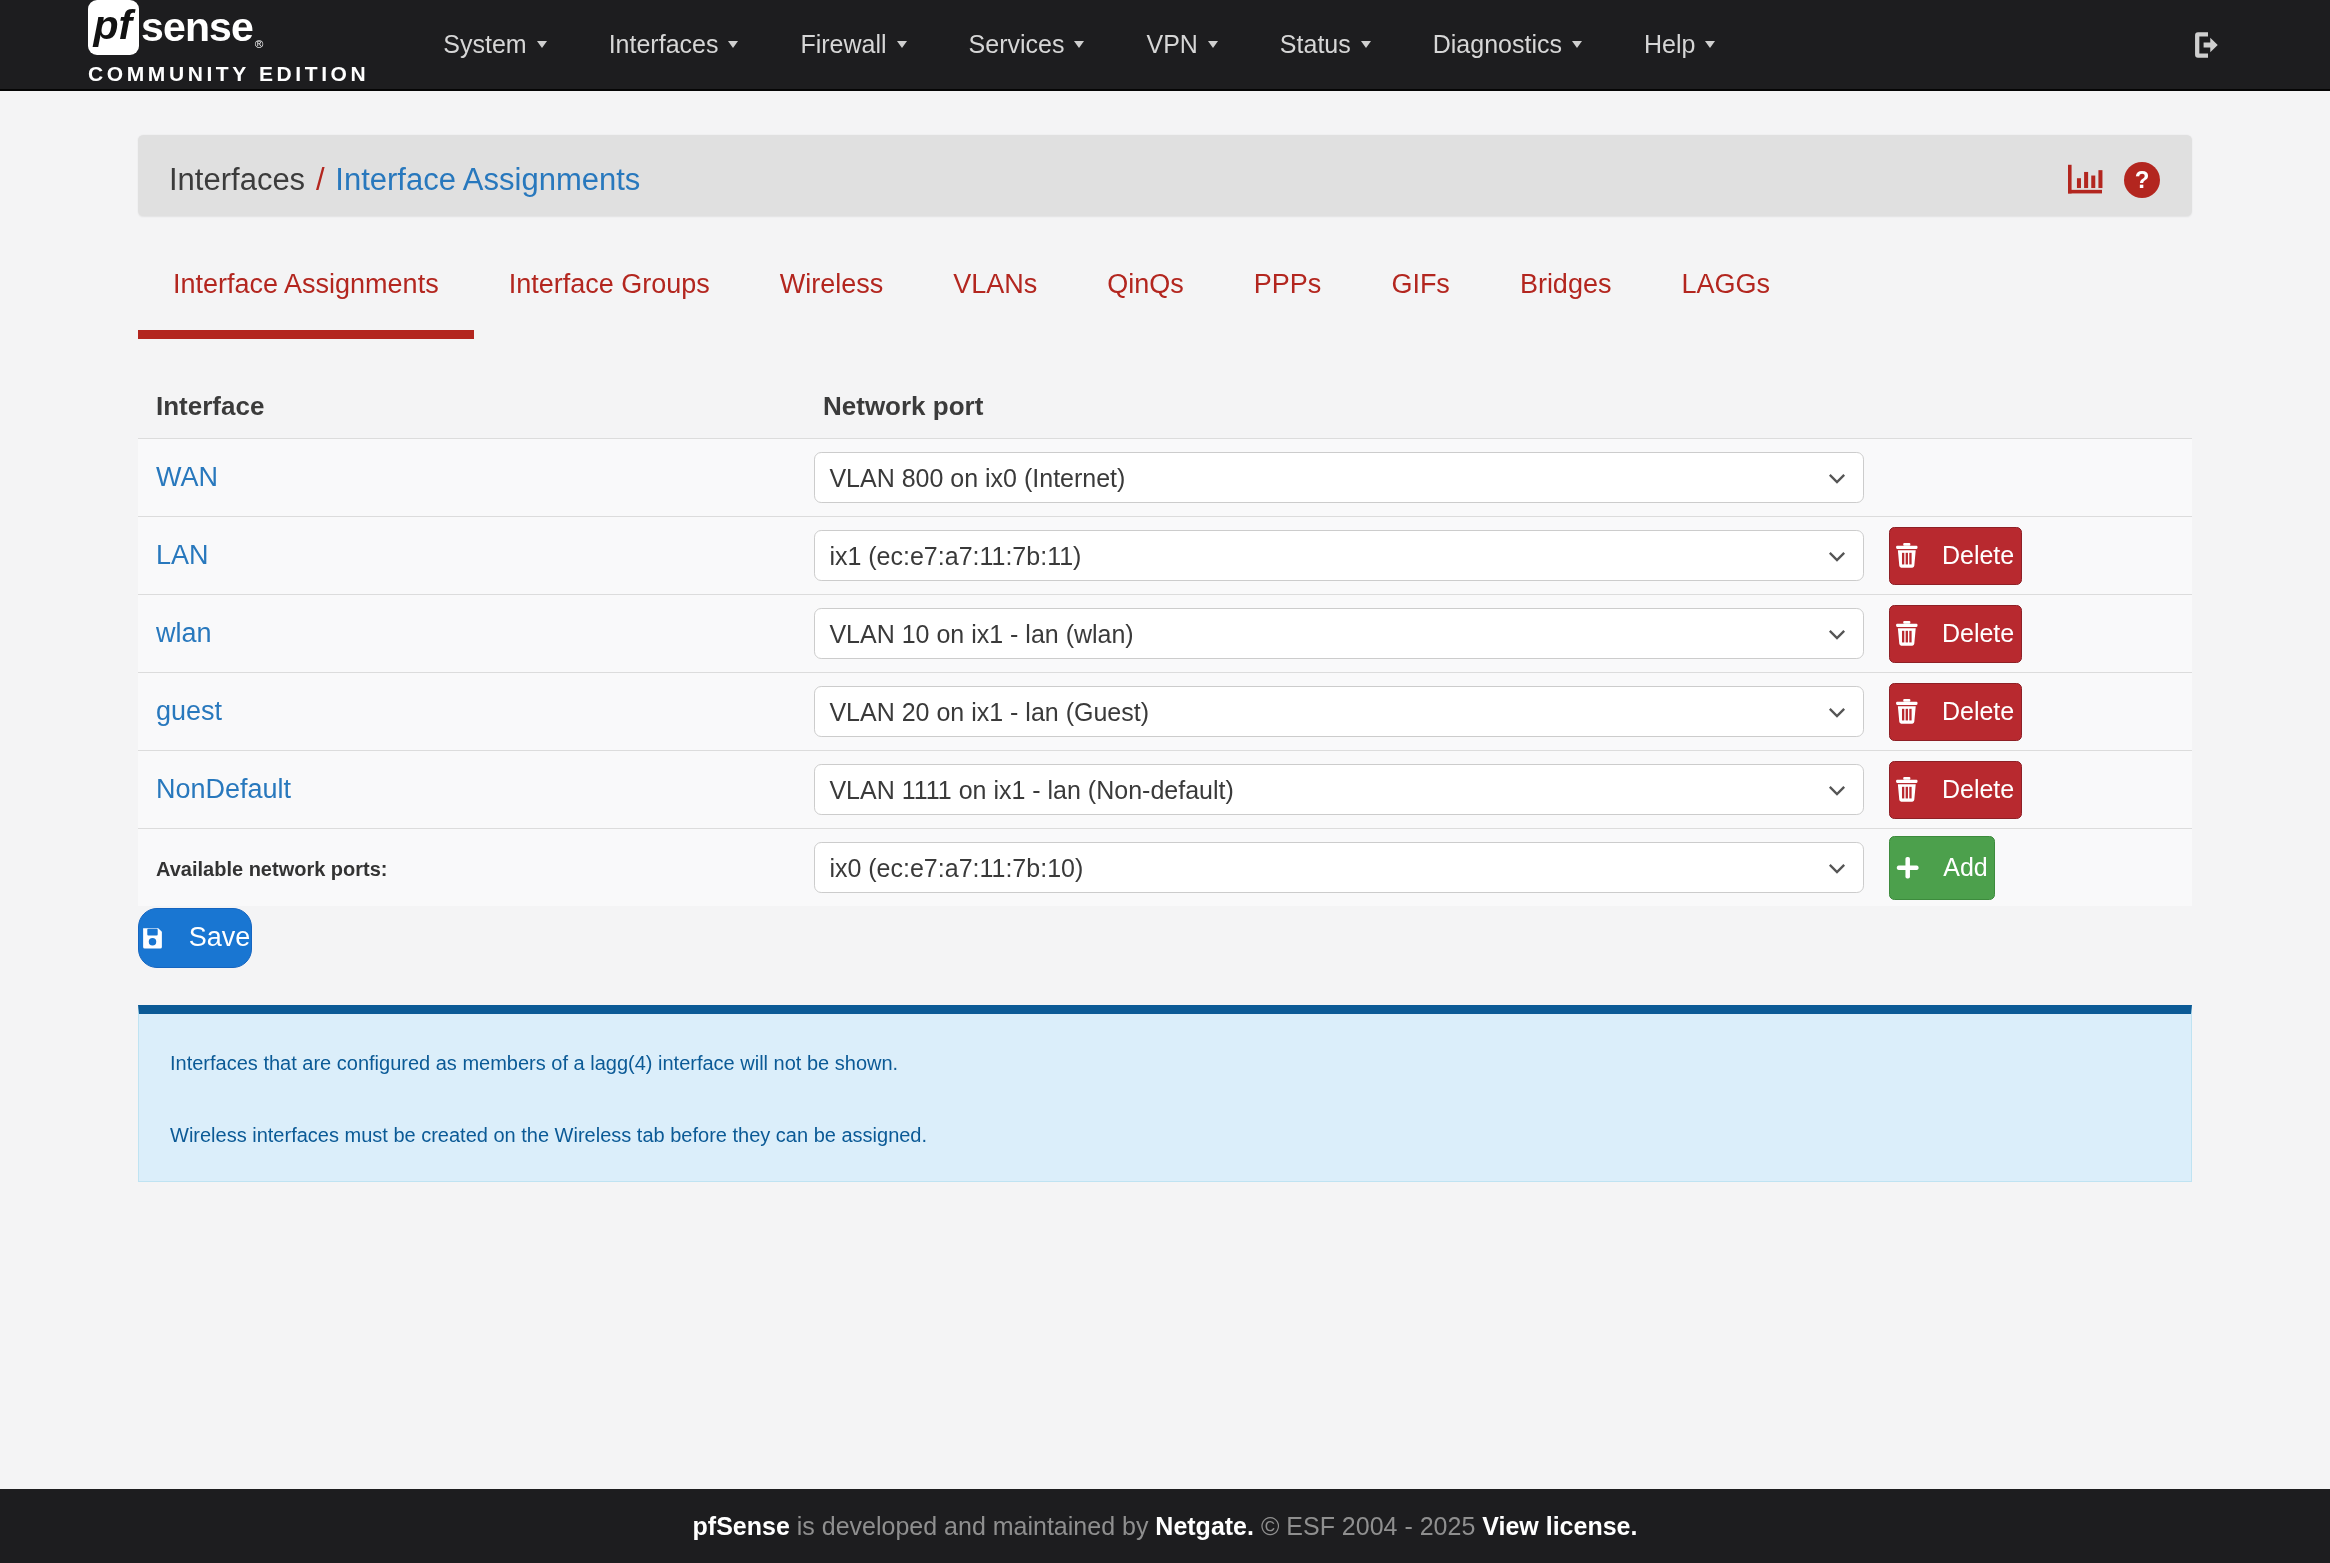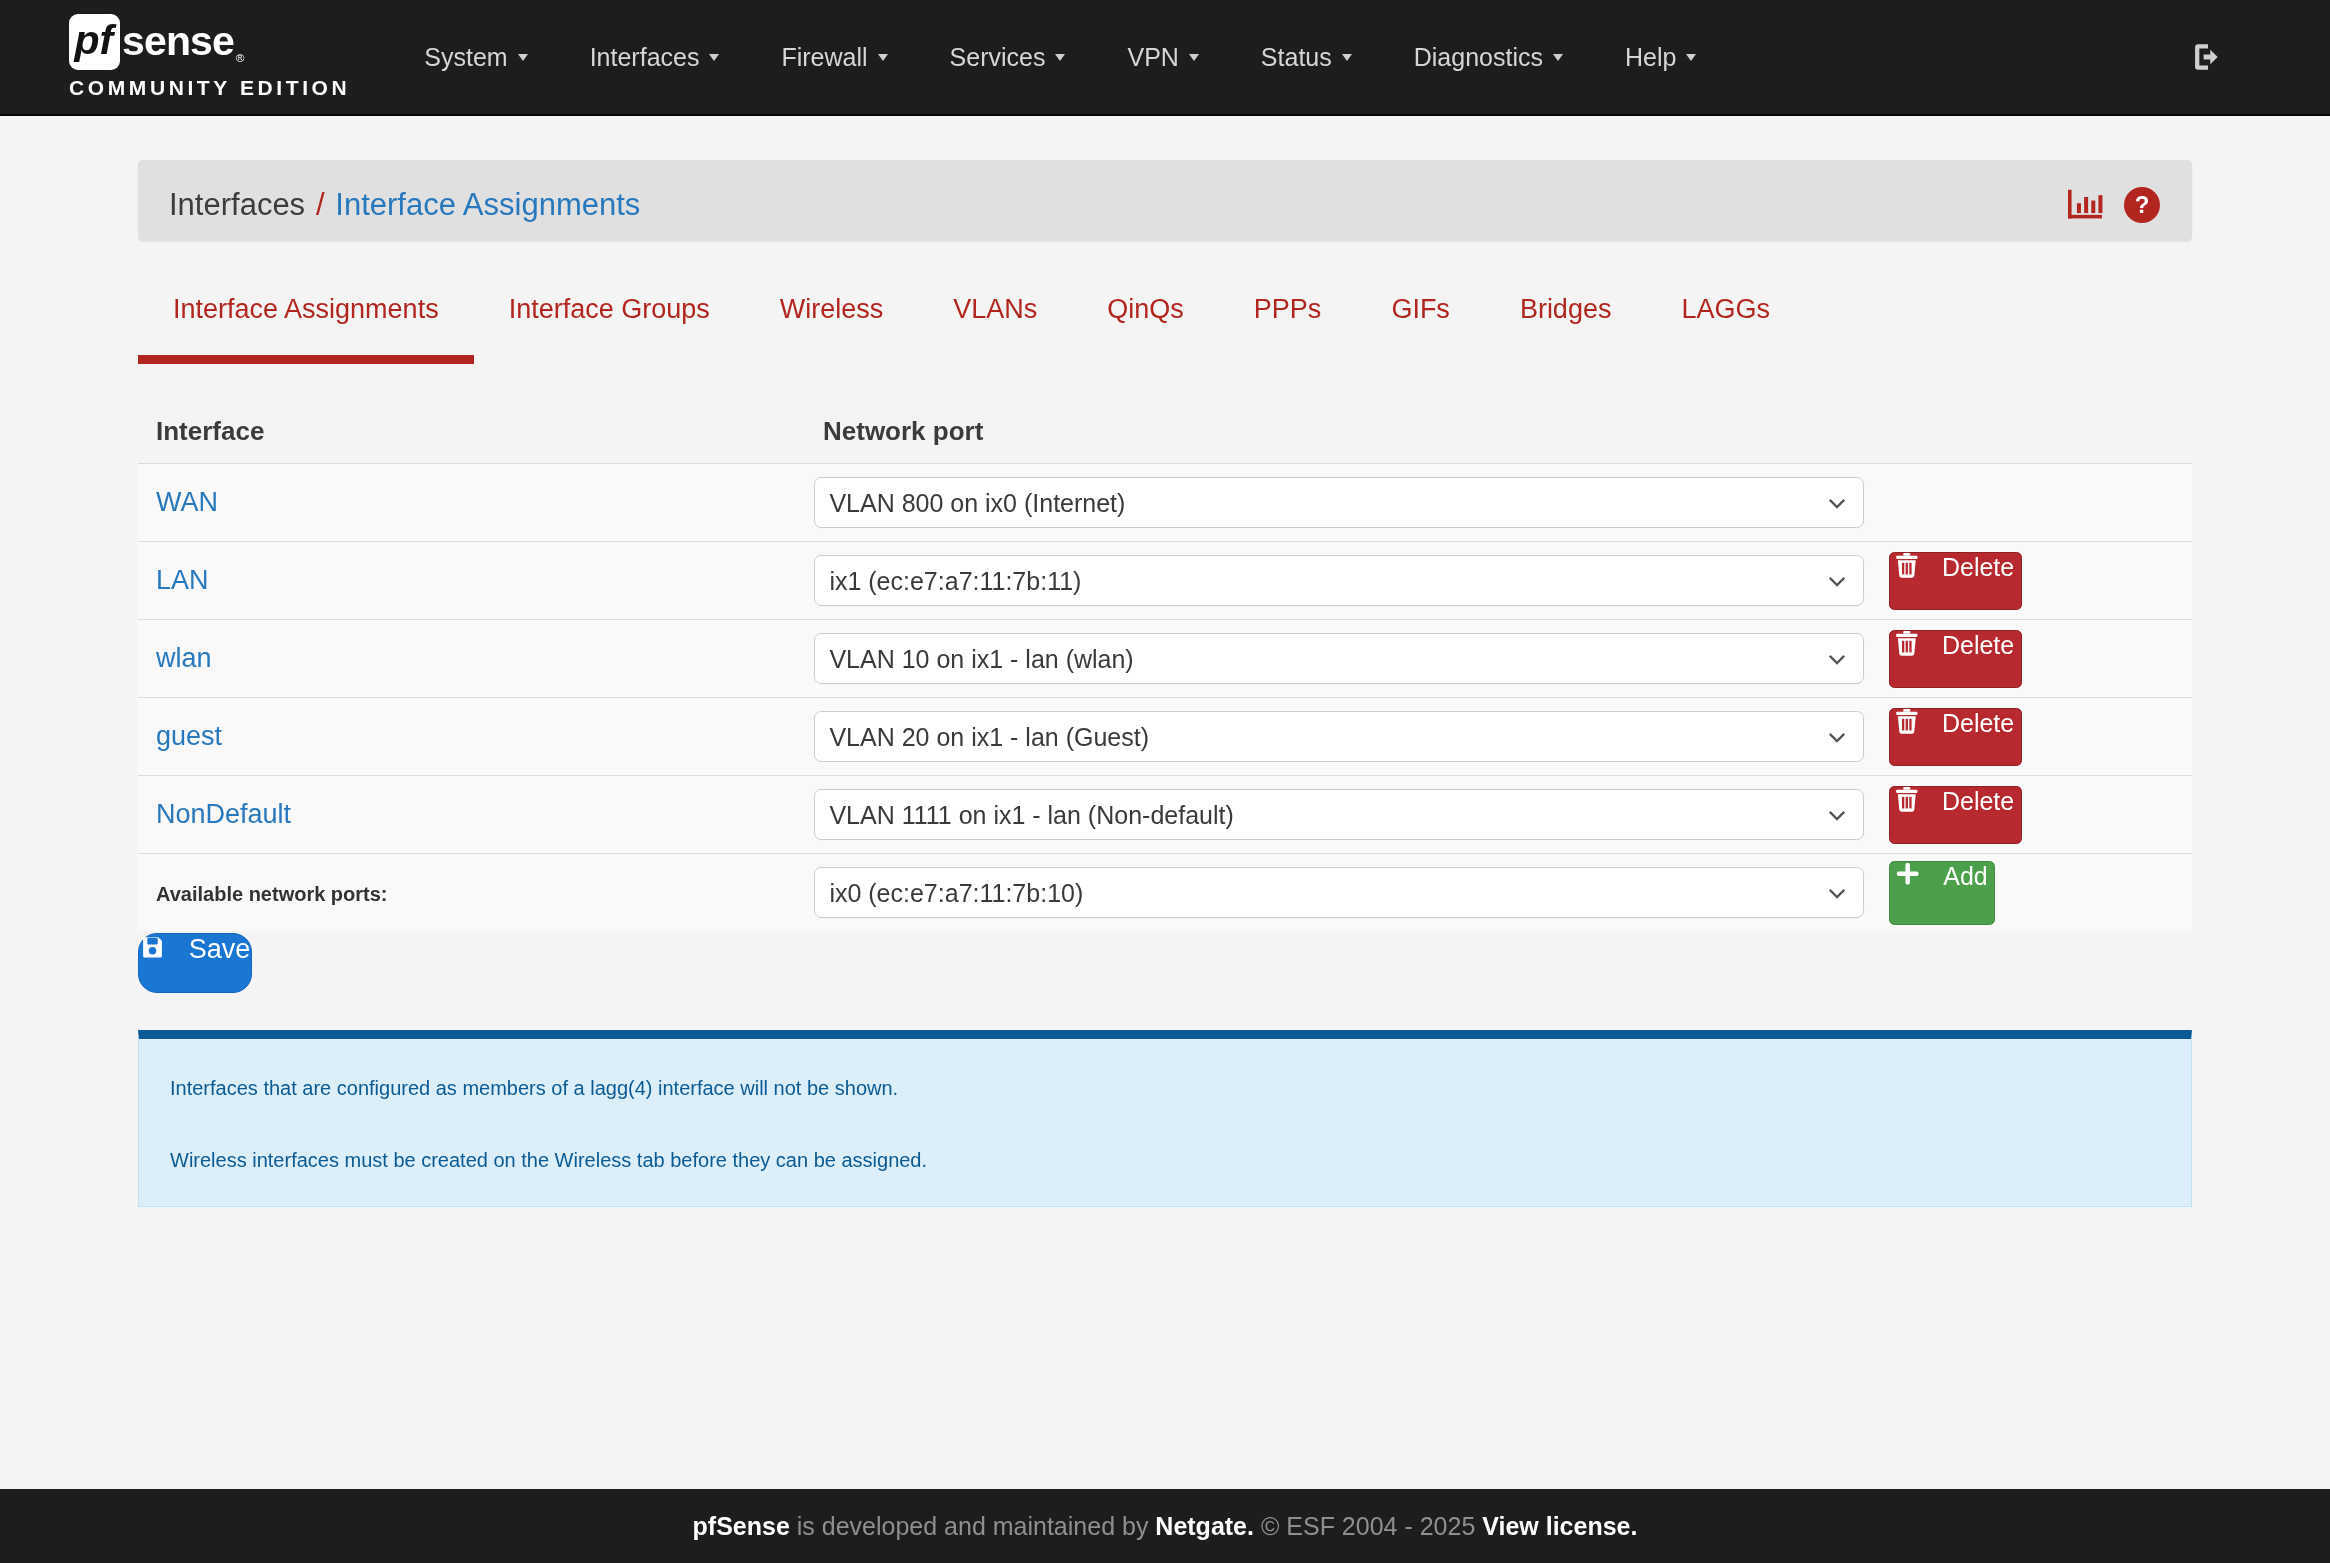--- a/index.html
+++ b/index.html
@@ -7,26 +7,25 @@
   body {
     height:1564px;
     position:relative;
     background:#f4f4f5;
     font-family:"Liberation Sans", sans-serif;
     overflow:hidden;
   }
 
   
   .navbar {
-    height:116px;
+    height:91px;
     background:#1d1d1f;
     border-bottom:2.7px solid #050505;
     display:flex;
-    align-items:center;
-    padding-left:69px;
+    padding-left:88px;
   }
   .brand { display:flex; flex-direction:column; margin-right:43px; cursor:pointer; }
   .brand-top { display:flex; align-items:center; }
   .pf-box {
     background:#ffffff; color:#121212;
     font-style:italic; font-weight:bold;
     font-size:41px; line-height:41px;
     padding:5.4px 7.2px 9px 5.4px; border-radius:9px;
   }
   .brand-sense { color:#ffffff; font-weight:bold; font-size:41px; letter-spacing:-0.9px; margin-left:1.8px; }
@@ -100,21 +99,21 @@
     border:1.8px solid #cccccc; border-radius:7.2px;
     font-family:"Liberation Sans", sans-serif;
     font-size:25px; color:#3a3a3a;
     padding:0 54px 0 14.4px;
     appearance:none; -webkit-appearance:none; -moz-appearance:none;
     cursor:pointer;
   }
   .select-chevron { position:absolute; right:18px; top:21px; pointer-events:none; display:flex; }
   .cell-action { padding-left:10.8px; }
   .btn {
-    display:inline-flex; justify-content:center;
+    display:inline-flex; align-items:center; justify-content:center;
     gap:24px; cursor:pointer;
     font-family:"Liberation Sans", sans-serif;
     color:#ffffff; border-radius:5.4px;
   }
   .btn-delete {
     width:133px; height:58px;
     background:#b8292f; border:1.8px solid #8e2026;
     font-size:25px;
   }
   .btn-add {

